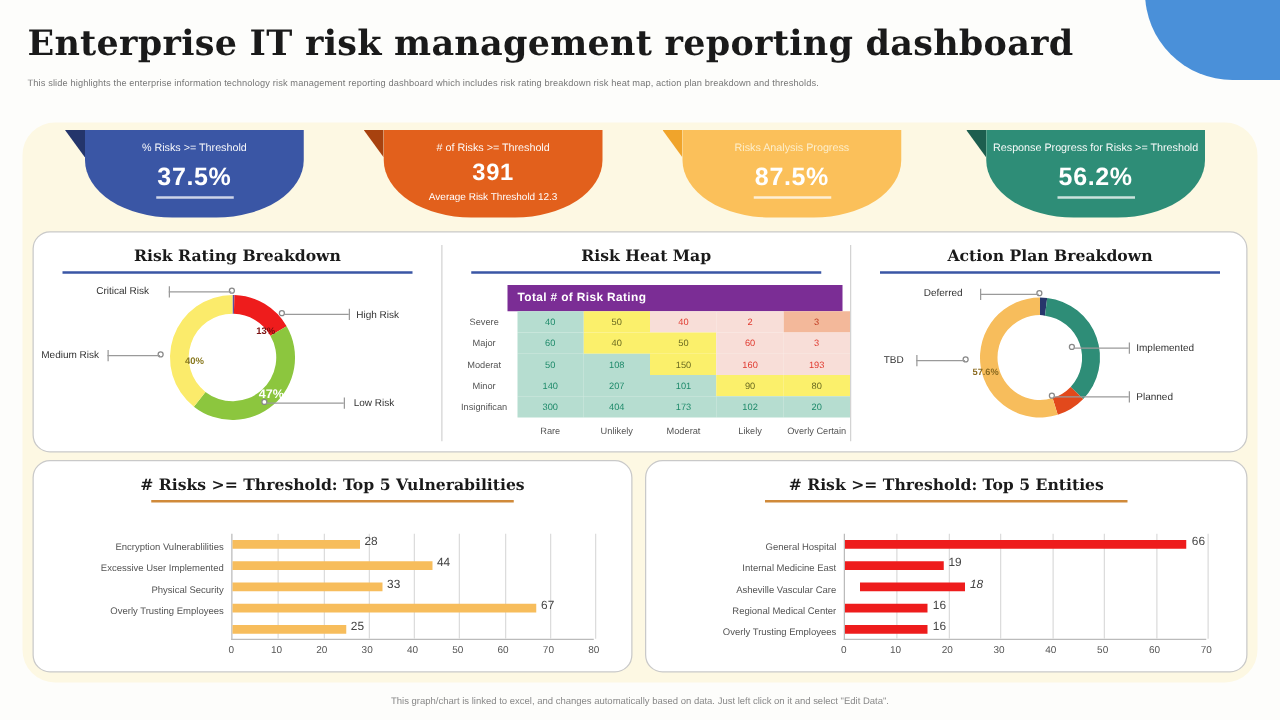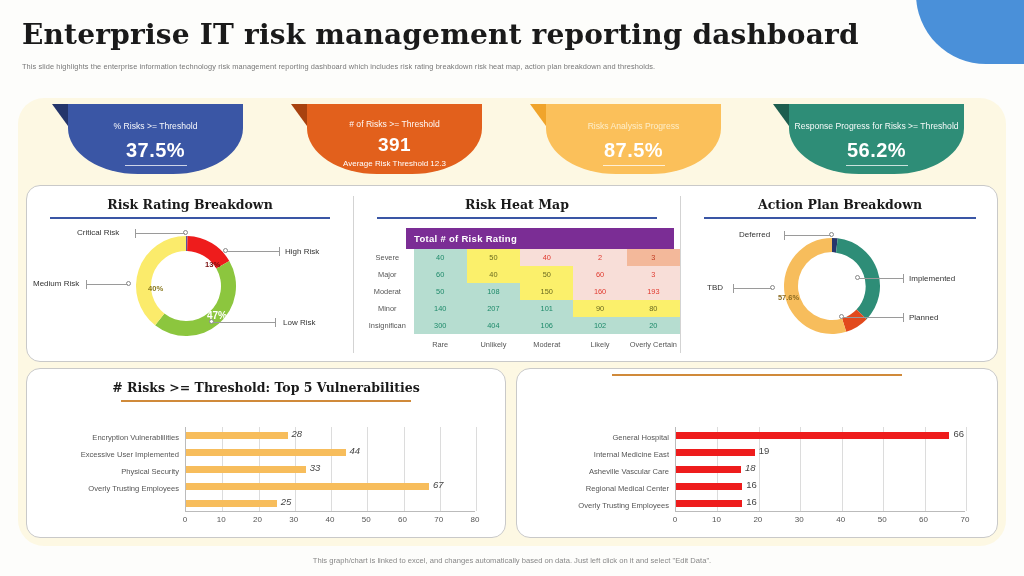--- a/index.html
+++ b/index.html
@@ -38,21 +38,21 @@
     background: #fdf8e3;
     border-radius: 26px 26px 26px 26px;
   }
 
   
   .kpi-wrap { position: absolute; top: 100px; left: 0; width: 1024px; height: 78px; }
   .kpi {
     position: absolute; top: 4px; width: 175px; height: 70px;
     border-radius: 0 0 70px 70px / 0 0 46px 46px;
     color: #fff; text-align: center;
-    display: flex; flex-direction: column; align-items: center; justify-content: center;
+    display: flex; flex-direction: column; align-items: center; justify-content: flex-start;
     padding-top: 9px;
   }
   .kpi .fold {
     position: absolute; left: -16px; top: 0; width: 16px; height: 22px;
     clip-path: polygon(0 0, 100% 0, 100% 100%);
   }
   .kpi-label { font-size: 8.6px; line-height: 11px; font-weight: 400; opacity: .96; }
   .kpi-value { font-size: 20px; font-weight: bold; margin-top: 7px; letter-spacing: .5px; }
   .kpi-value.num { font-size: 19px; margin-top: 4px; }
   .kpi-sub { font-size: 8px; margin-top: 3px; }
@@ -256,21 +256,21 @@
                 <td class="c-green">140</td>
                 <td class="c-green">207</td>
                 <td class="c-green">101</td>
                 <td class="c-yellow">90</td>
                 <td class="c-yellow">80</td>
               </tr>
               <tr>
                 <td class="rowhead">Insignifican</td>
                 <td class="c-green">300</td>
                 <td class="c-green">404</td>
-                <td class="c-green">106</td>
+                <td class="c-green">173</td>
                 <td class="c-green">102</td>
                 <td class="c-green">20</td>
               </tr>
               <tr>
                 <td class="rowhead"></td>
                 <td class="colhead">Rare</td>
                 <td class="colhead">Unlikely</td>
                 <td class="colhead">Moderat</td>
                 <td class="colhead">Likely</td>
                 <td class="colhead">Overly Certain</td>
@@ -327,21 +327,21 @@
   <div class="card" id="card-bl">
     <div class="panel-title"># Risks &gt;= Threshold: Top 5 Vulnerabilities</div>
     <div class="panel-rule orange" style="width:290px"></div>
     <div class="bar-chart" id="bc-vuln">
         <div class="bc-labels" style="left: 2px; top: 8px; width: 150px;">
           <div class="bc-label">Encryption Vulnerablilities</div>
           <div class="bc-label">Excessive User Implemented</div>
           <div class="bc-label">Physical Security</div>
           <div class="bc-label">Overly Trusting Employees</div>
         </div>
-        <div class="bc-plot" style="left: 158px; top: 6px; width: 290px; font-style: italic;">
+        <div class="bc-plot" style="left: 158px; top: 6px; width: 290px;">
           <div class="bc-grid" style="left: 36.25px;"></div>
           <div class="bc-grid" style="left: 72.5px;"></div>
           <div class="bc-grid" style="left: 108.75px;"></div>
           <div class="bc-grid" style="left: 145px;"></div>
           <div class="bc-grid" style="left: 181.25px;"></div>
           <div class="bc-grid" style="left: 217.5px;"></div>
           <div class="bc-grid" style="left: 253.75px;"></div>
           <div class="bc-grid" style="left: 290px;"></div>
           <div class="bc-row" style="top: 5px; left: 0px; width: 101.5px;">
             <div class="bc-bar" style="background: rgb(247, 189, 92); width: 100%;"></div>
@@ -372,20 +372,21 @@
           <div class="bc-tick" style="left: 135px;">40</div>
           <div class="bc-tick" style="left: 171.25px;">50</div>
           <div class="bc-tick" style="left: 207.5px;">60</div>
           <div class="bc-tick" style="left: 243.75px;">70</div>
           <div class="bc-tick" style="left: 280px;">80</div>
         </div>
       </div>
   </div>
 
   <div class="card" id="card-br">
+    <div class="panel-title"># Risk &gt;= Threshold: Top 5 Entities</div>
     <div class="panel-rule orange" style="width:290px"></div>
     <div class="bar-chart" id="bc-ent">
         <div class="bc-labels" style="left: 2px; top: 8px; width: 150px;">
           <div class="bc-label">General Hospital</div>
           <div class="bc-label">Internal Medicine East</div>
           <div class="bc-label">Asheville Vascular Care</div>
           <div class="bc-label">Regional Medical Center</div>
           <div class="bc-label">Overly Trusting Employees</div>
         </div>
         <div class="bc-plot" style="left: 158px; top: 6px; width: 290px;">
@@ -397,21 +398,21 @@
           <div class="bc-grid" style="left: 248.571px;"></div>
           <div class="bc-grid" style="left: 290px;"></div>
           <div class="bc-row" style="top: 5px; left: 0px; width: 273.429px;">
             <div class="bc-bar" style="background: rgb(238, 28, 28); width: 100%;"></div>
             <span class="bc-val">66</span>
           </div>
           <div class="bc-row" style="top: 22px; left: 0px; width: 78.7143px;">
             <div class="bc-bar" style="background: rgb(238, 28, 28); width: 100%;"></div>
             <span class="bc-val">19</span>
           </div>
-          <div class="bc-row" style="top: 39px; left: 0px; width: 65px; font-style: italic;">
+          <div class="bc-row" style="top: 39px; left: 12px; width: 84px; font-style: italic;">
             <div class="bc-bar" style="background: rgb(238, 28, 28); width: 100%;"></div>
             <span class="bc-val">18</span>
           </div>
           <div class="bc-row" style="top: 56px; left: 0px; width: 66.2857px;">
             <div class="bc-bar" style="background: rgb(238, 28, 28); width: 100%;"></div>
             <span class="bc-val">16</span>
           </div>
           <div class="bc-row" style="top: 73px; left: 0px; width: 66.2857px;">
             <div class="bc-bar" style="background: rgb(238, 28, 28); width: 100%;"></div>
             <span class="bc-val">16</span>

